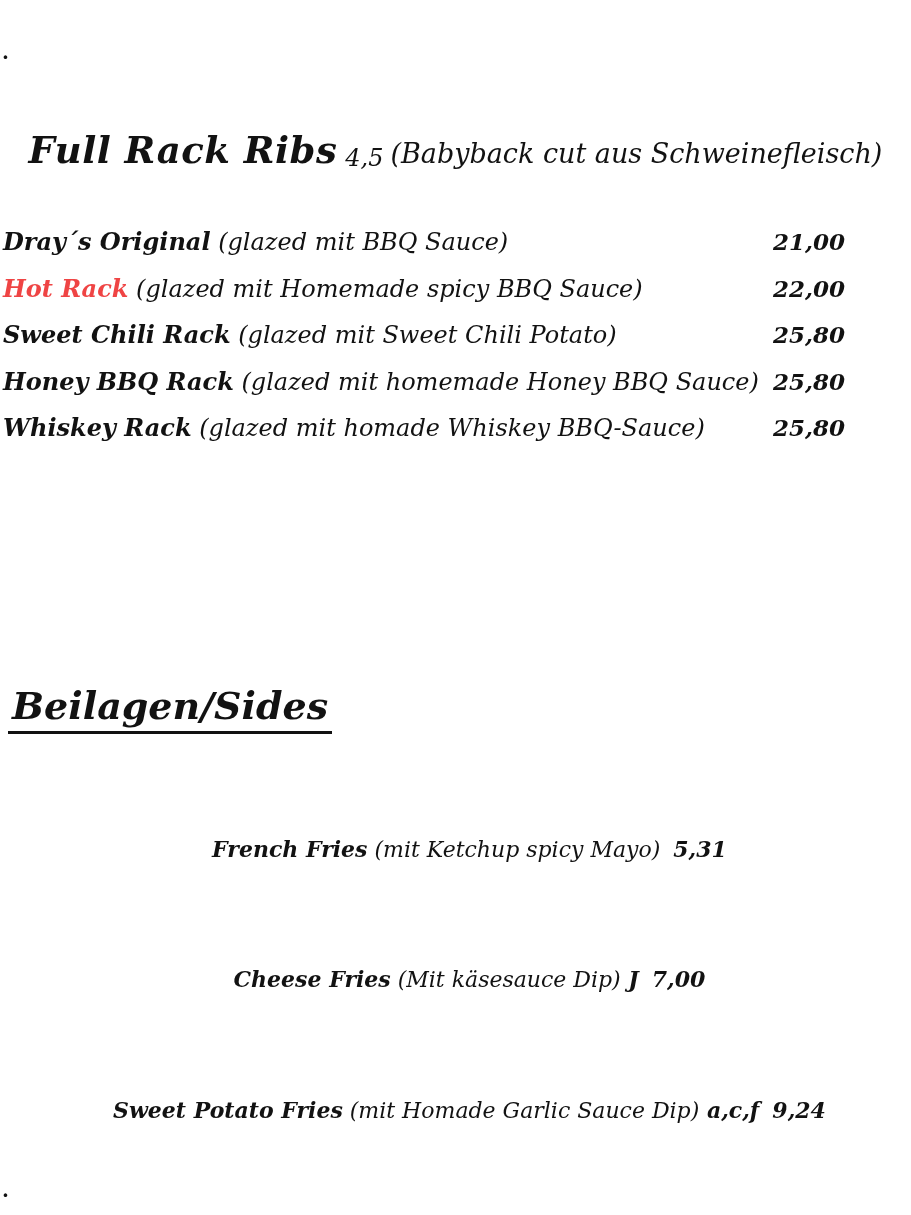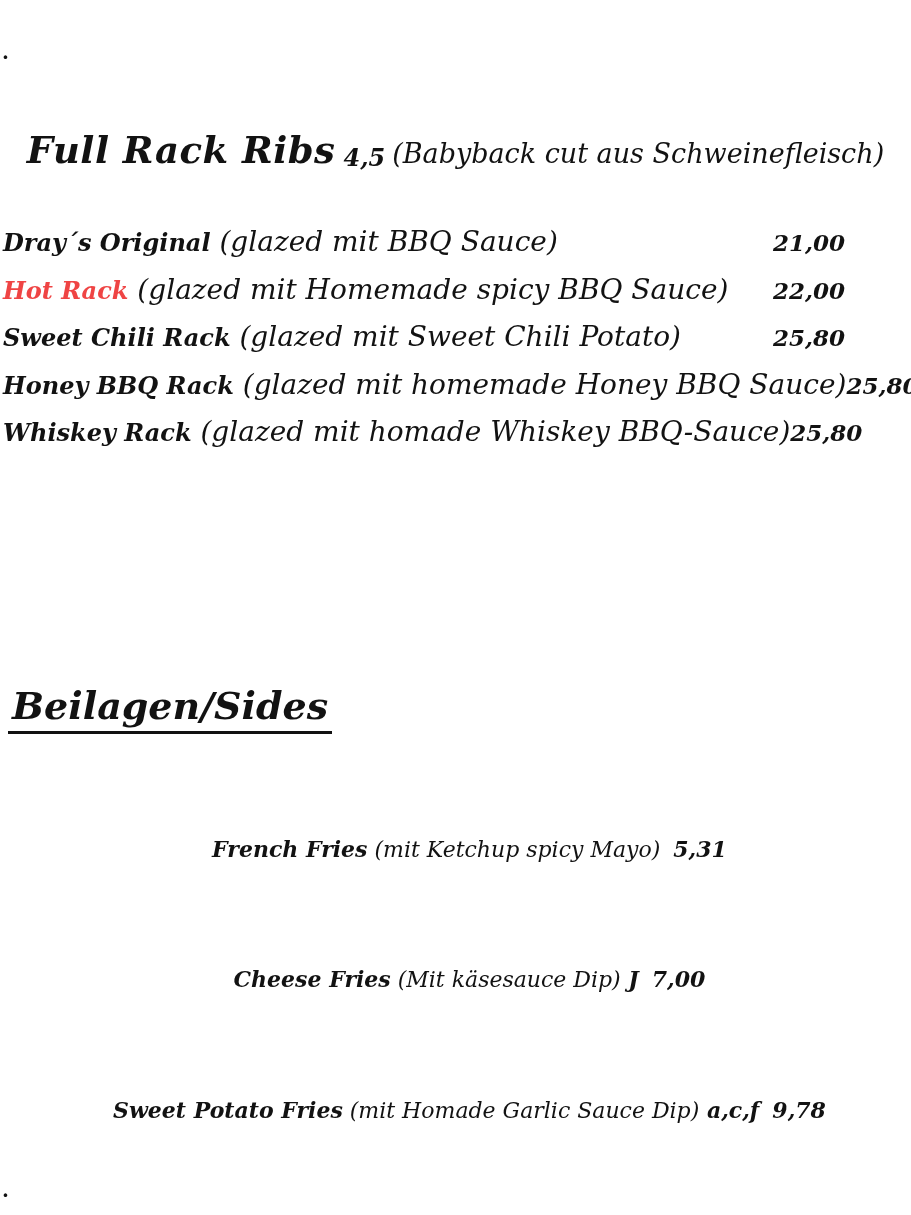--- a/index.html
+++ b/index.html
@@ -40,21 +40,21 @@
     line-height: 50px;
     white-space: nowrap;
   }
   .ribs-title .title-main {
     font-size: 37px;
     font-weight: 700;
     letter-spacing: 0.5px;
   }
   .ribs-title .title-sub {
     font-size: 24px;
-    font-weight: 700;
+    font-weight: 400;
     position: relative;
     top: 3px;
     margin-left: 8px;
   }
   .ribs-title .title-note {
     font-size: 27px;
     font-weight: 400;
     margin-left: 7px;
   }
 
@@ -73,21 +73,21 @@
     white-space: pre;
   }
   .ribs-row .item-name {
     font-size: 24px;
     font-weight: 700;
   }
   .ribs-row .item-name.highlight {
     color: #ef4444;
   }
   .ribs-row .item-desc {
-    font-size: 28px;
+    font-size: 24px;
     font-weight: 400;
   }
   .ribs-row .item-price {
     font-size: 23px;
     font-weight: 700;
   }
 
   
   .sides-heading-wrap {
     position: absolute;
@@ -177,21 +177,21 @@
   <div class="sides-list">
   <div class="side-row">
     <span class="side-name">French Fries</span><span class="side-desc"> (mit Ketchup spicy Mayo)</span><span class="side-allergens"></span><span class="side-price">5,31</span>
   </div>
 
   <div class="side-row">
     <span class="side-name">Cheese Fries</span><span class="side-desc"> (Mit käsesauce Dip)</span><span class="side-allergens"> J</span><span class="side-price">7,00</span>
   </div>
 
   <div class="side-row">
-    <span class="side-name">Sweet Potato Fries</span><span class="side-desc"> (mit Homade Garlic Sauce Dip)</span><span class="side-allergens"> a,c,f</span><span class="side-price">9,78</span>
+    <span class="side-name">Sweet Potato Fries</span><span class="side-desc"> (mit Homade Garlic Sauce Dip)</span><span class="side-allergens"> a,c,f</span><span class="side-price">9,24</span>
   </div>
 
   <div class="side-row">
     <span class="side-allergens"></span>
   </div>
 
 </div>
 
   <span class="mark mark-bottom">.</span>
 

